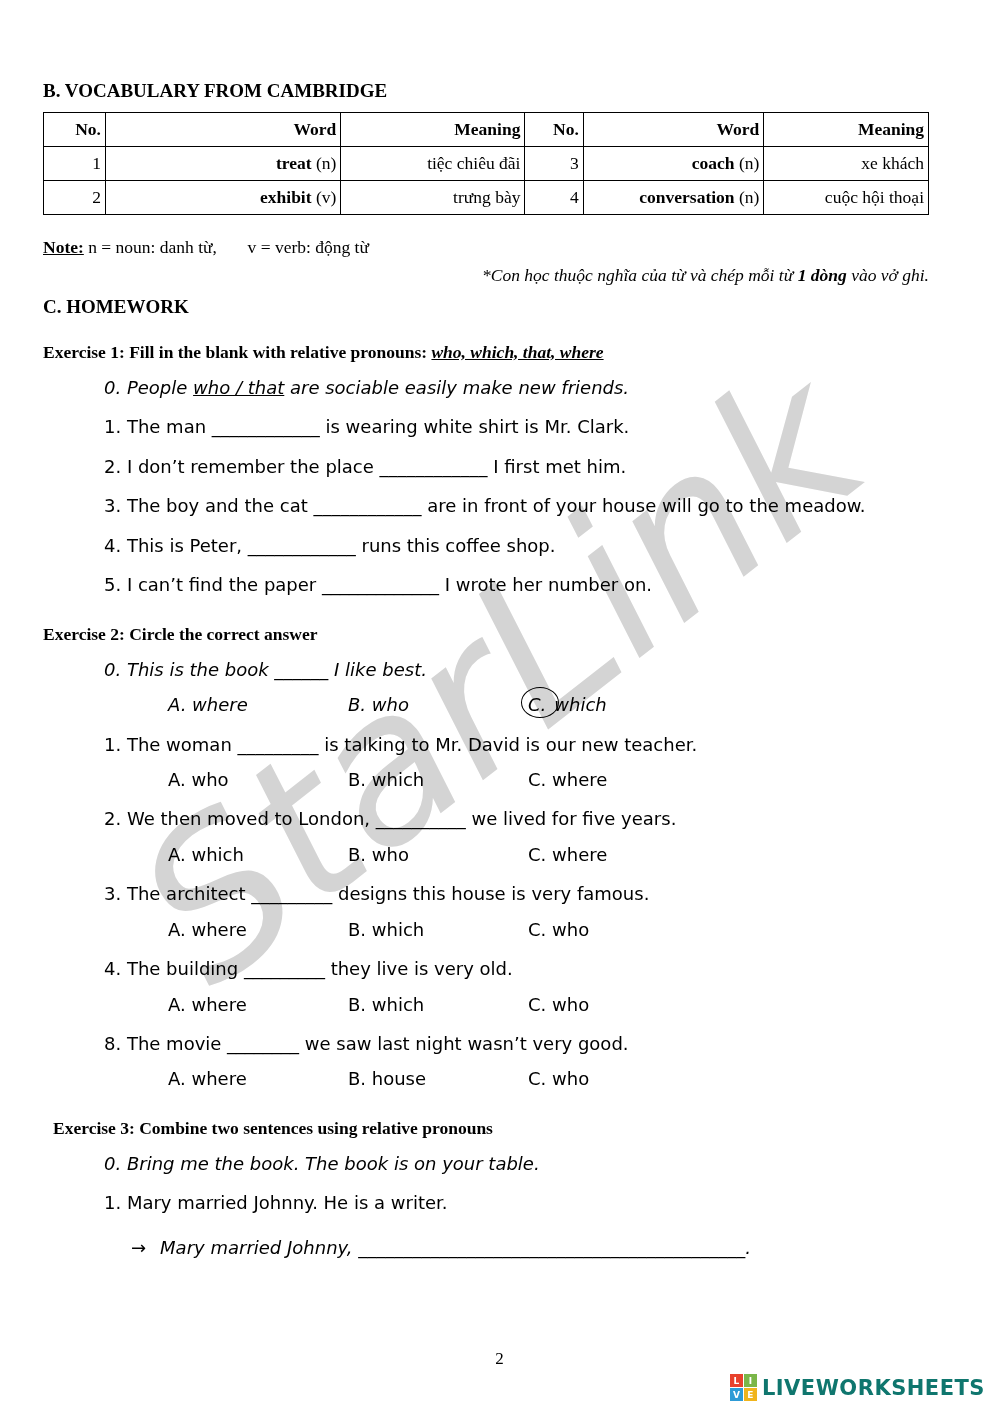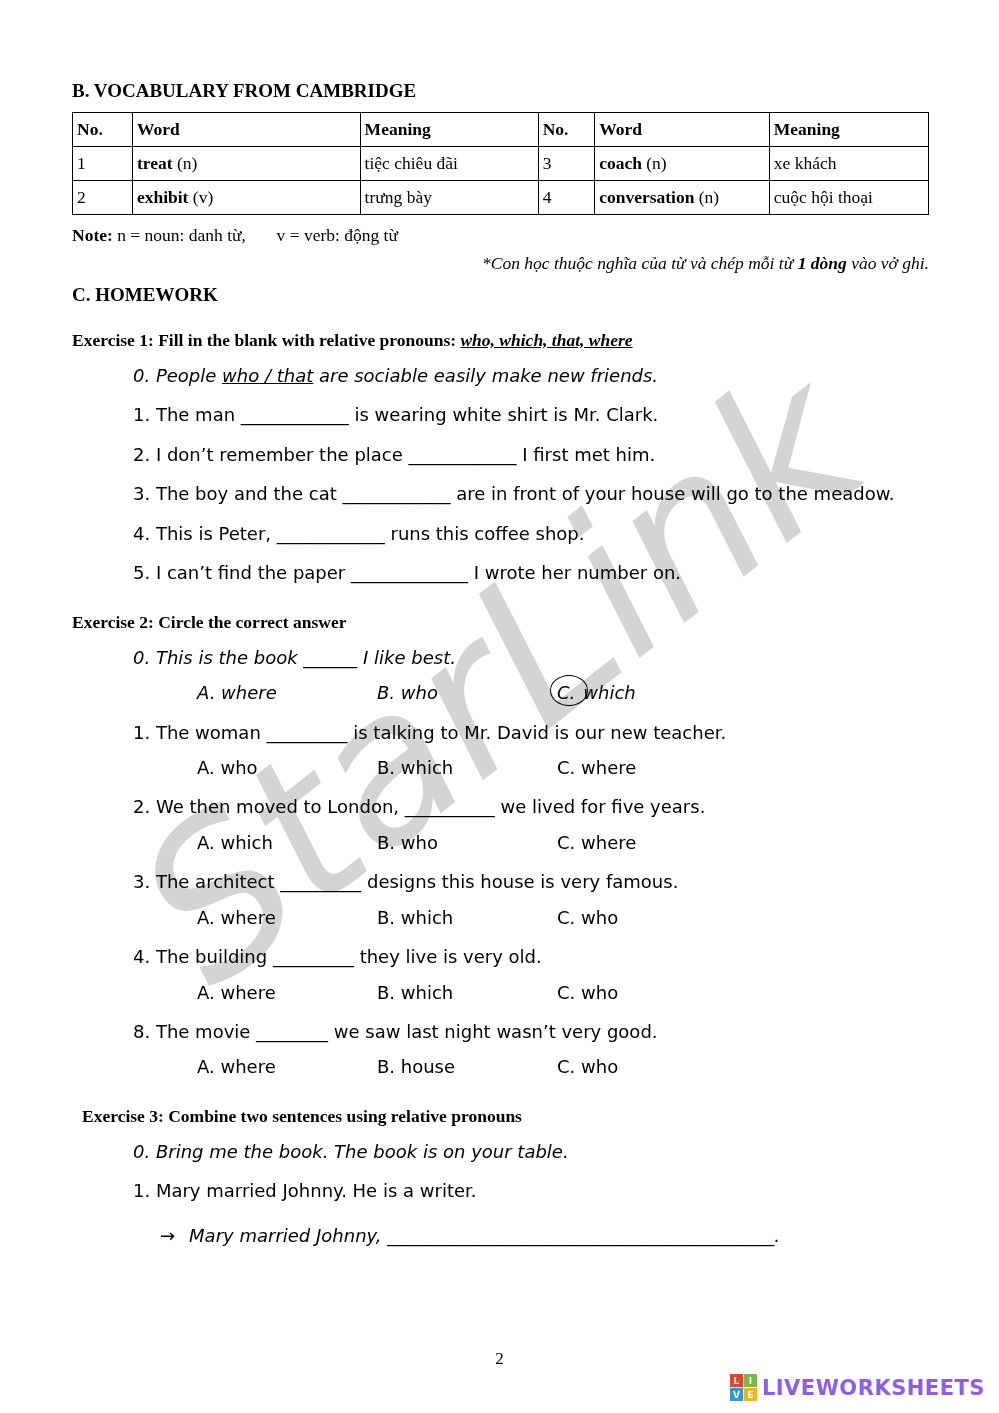--- a/index.html
+++ b/index.html
@@ -8,34 +8,34 @@
     width:999px; height:1413px; position:relative; overflow:hidden;
     font-family:"Liberation Serif", serif; color:#000;
   }
   .watermark {
     position:absolute; left:-50px; top:575px; width:1100px;
     text-align:center; white-space:nowrap; pointer-events:none;
     font-family:"DejaVu Sans", sans-serif; font-style:italic;
     font-size:205px; line-height:1; color:#d4d4d4;
     transform:rotate(-38deg); z-index:0;
   }
-  .content { position:relative; z-index:1; padding:80px 70px 0 72px; }
+  .content { position:relative; z-index:1; padding:80px 70px 0 43px; }
 
   .section-title { font-size:19px; font-weight:bold; margin-bottom:10px; }
 
   table.vocab {
-    width:100%; border-collapse:collapse; margin-bottom:10px;
-    font-size:17.5px; text-align:left;border-radius:21px;
+    width:100%; border-collapse:collapse; margin-bottom:22px;
+    font-size:17.5px; text-align:right;border-radius:21px;
   }
   table.vocab th, table.vocab td { border:1.4px solid #000; padding:6px 4px; }
   table.vocab th { font-weight:bold; }
   .w-bold { font-weight:bold; }
 
   .note { font-size:17.5px; margin:3px 0 0 0; }
-  .note-label { font-weight:bold; }
+  .note-label { font-weight:bold; text-decoration:underline; }
   .reminder { font-size:17.5px; font-style:italic; margin:7px 0 0 0;text-align:right; }
   .reminder b { font-style:italic; }
 
   .homework-title { font-size:19px; font-weight:bold; margin-top:10px; }
 
   .ex-title { font-size:17.5px; font-weight:bold; margin-top:24px; margin-bottom:4px; }
   .ex-title i { font-weight:bold;text-decoration:underline; }
   .ex3-title { margin-left:10px; }
 
   .ex-body { font-family:"DejaVu Sans", sans-serif; font-size:18px; line-height:1.58; }
@@ -70,21 +70,21 @@
     gap:1px; margin-right:5px;
   }
   .logo span {
     display:flex; align-items:center; justify-content:center;
     font:bold 9px "DejaVu Sans", sans-serif; color:#fff;
   }
   .sq0 { background:#e8412c; } .sq1 { background:#7ab648; }
   .sq2 { background:#2e9bd6; } .sq3 { background:#f0b41c; }
   .brand-text {
     font-family:"DejaVu Sans", sans-serif; font-weight:bold;
-    font-size:21px; color:#8b5cf6; letter-spacing:0.5px;
+    font-size:21px; color:#0f766e; letter-spacing:0.5px;
   }
 </style>
 </head>
 <body>
 
 <div class="watermark">StarLink</div>
 
 <div class="content">
 
   <h2 class="section-title">B. VOCABULARY FROM CAMBRIDGE</h2>

